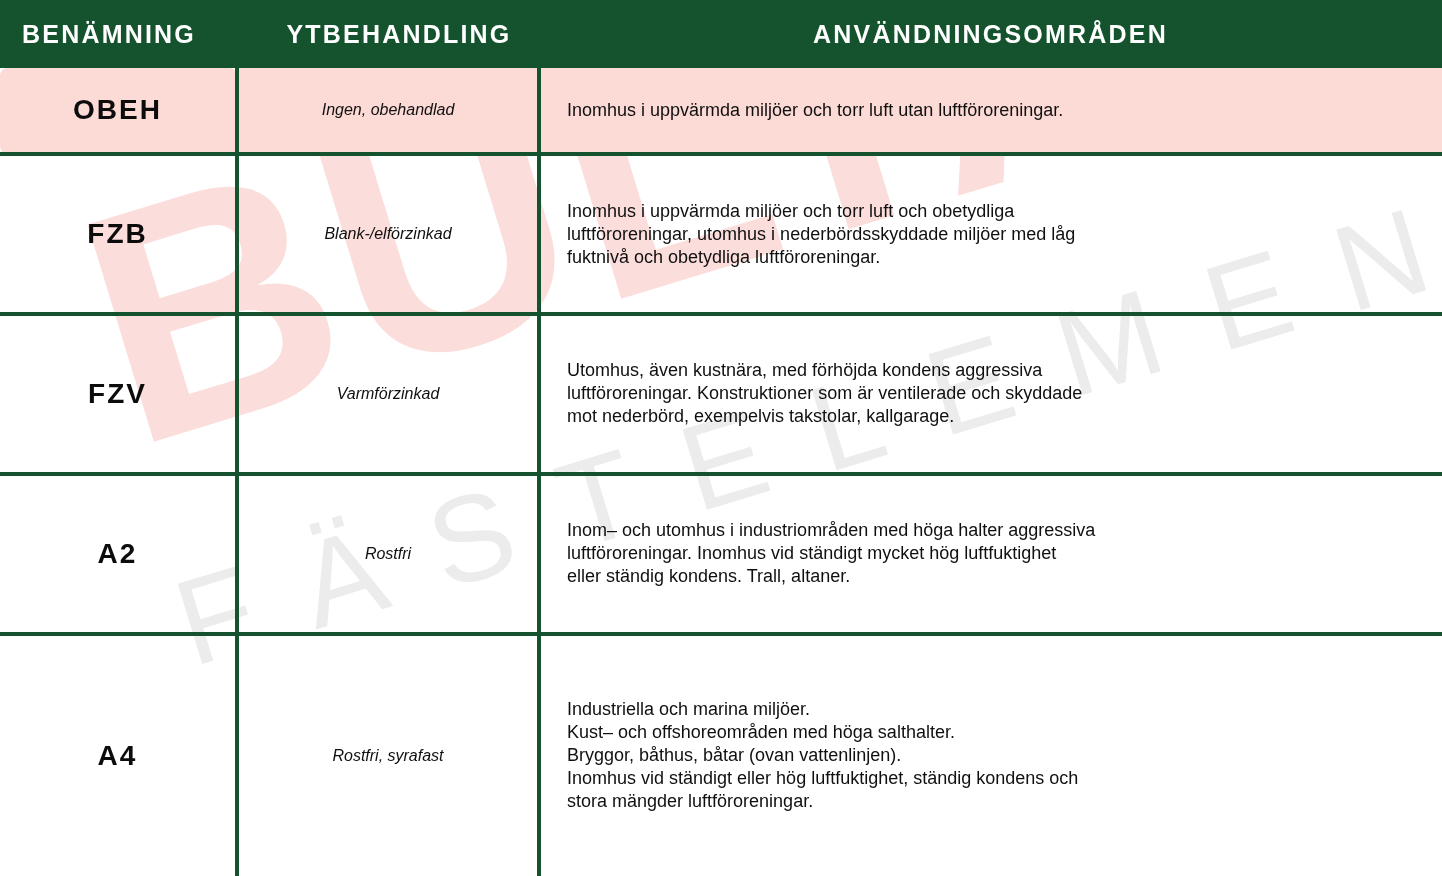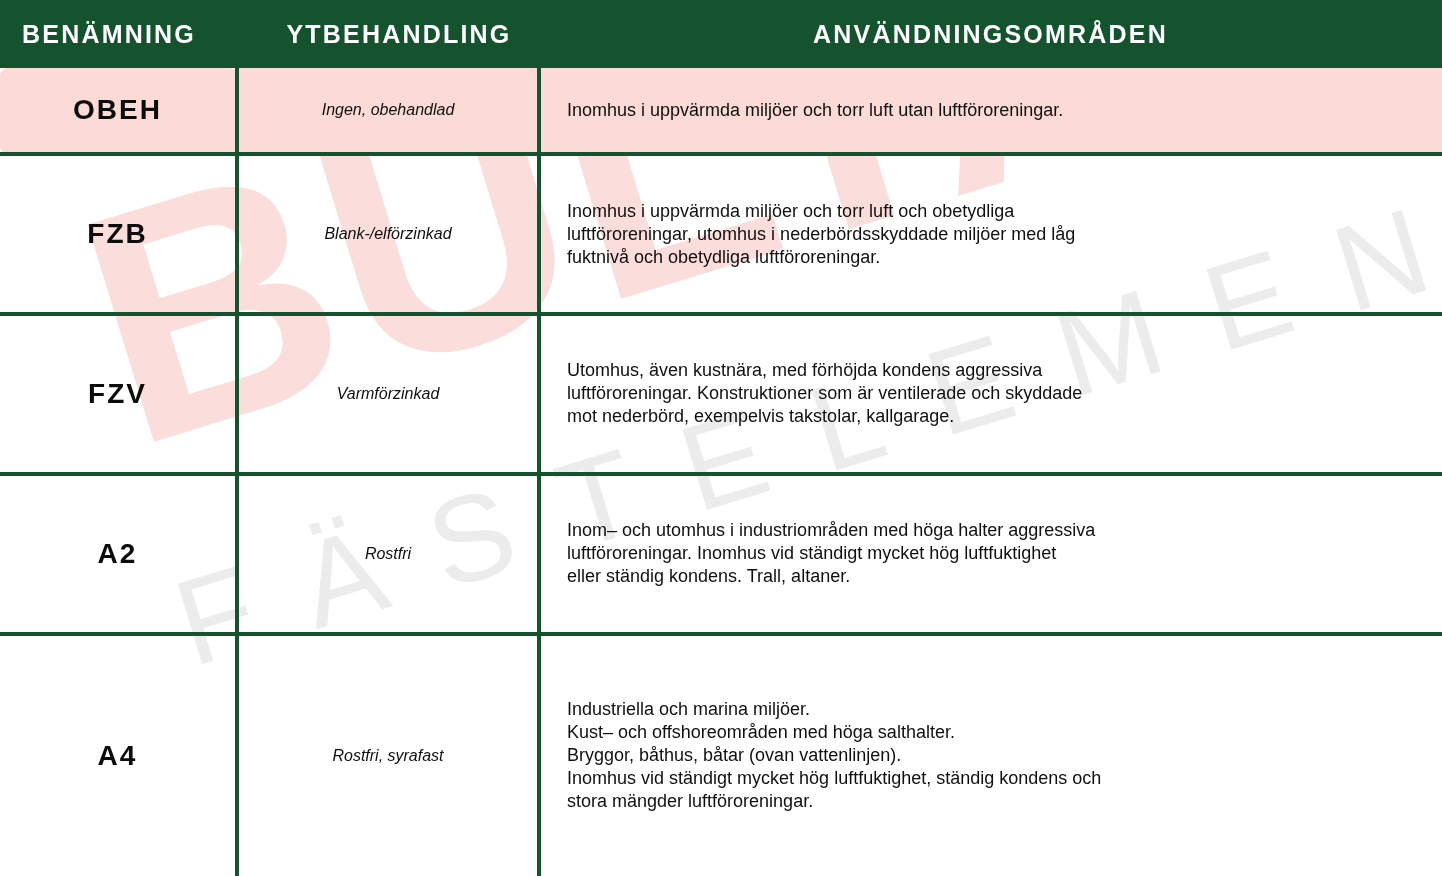--- a/index.html
+++ b/index.html
@@ -192,21 +192,21 @@
               <span class="usage-line">eller ständig kondens. Trall, altaner.</span>
             </td>
           </tr>
           <tr>
             <td class="col-name">A4</td>
             <td class="col-finish">Rostfri, syrafast</td>
             <td class="col-usage">
               <span class="usage-line">Industriella och marina miljöer.</span>
               <span class="usage-line">Kust– och offshoreområden med höga salthalter.</span>
               <span class="usage-line">Bryggor, båthus, båtar (ovan vattenlinjen).</span>
-              <span class="usage-line">Inomhus vid ständigt mycket hög luftfuktighet, ständig kondens och</span>
+              <span class="usage-line">Inomhus vid ständigt eller hög luftfuktighet, ständig kondens och</span>
               <span class="usage-line">stora mängder luftföroreningar.</span>
             </td>
           </tr>
         </tbody>
     </table>
   </div>
 
 </div>
 
 </body></html>

